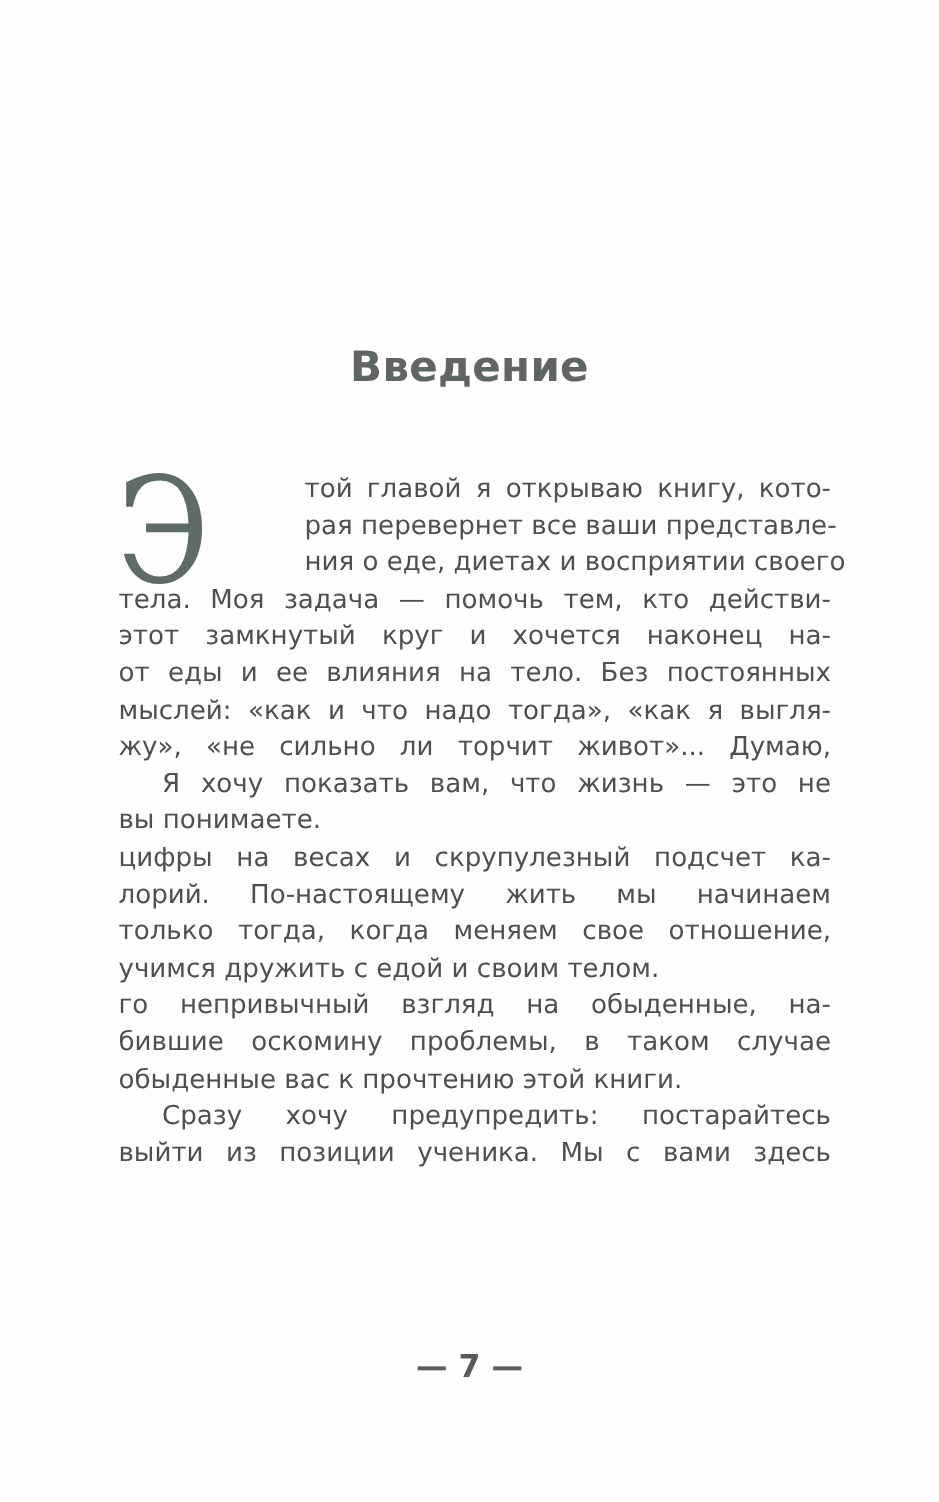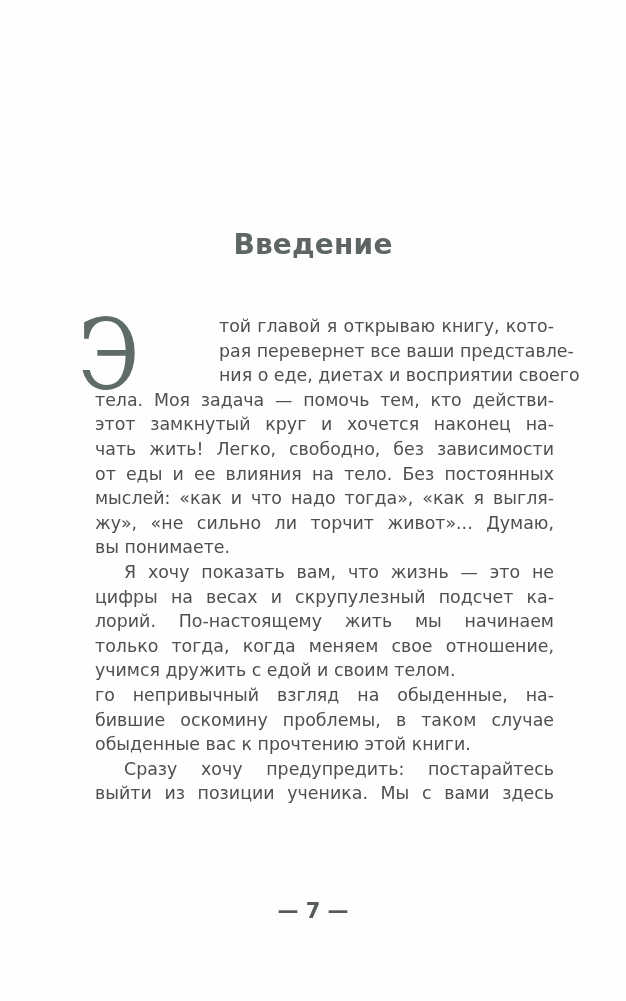--- a/index.html
+++ b/index.html
@@ -10,21 +10,20 @@
       text-align: center; font-family: "DejaVu Sans", sans-serif; font-weight: bold;
       font-size: 28px; color: #5d6663; letter-spacing: 0.2px;
     }
     .body-text {
       position: absolute; left: 79px; top: 314px; width: 475px;
       color: #4f4f4f; font-size: 17.4px; line-height: 24.6px;
     }
     .line {
       display: block; white-space: nowrap; text-align: justify; text-align-last: justify;
       height: 24.6px;
-      margin-left: 16px;
     }
     .line.last { text-align-last: left; }
     .line.indent { padding-left: 29px; }
     .line.dc { padding-left: 124px; }
     .dropcap {
       position: absolute; left: -1px; top: 0px; font-family: "DejaVu Serif", serif;
       font-size: 98px; line-height: 82px; color: #5e6b66; font-weight: normal;
       transform: scaleX(0.82); transform-origin: left top;
     }
     .page-number {
@@ -39,26 +38,25 @@
   <div class="title">Введение</div>
 
   <div class="body-text">
     <span class="dropcap">Э</span>
     <div id="lines">
         <span class="line dc">той главой я открываю книгу, кото-</span>
         <span class="line dc">рая перевернет все ваши представле-</span>
         <span class="line dc">ния о еде, диетах и восприятии своего</span>
         <span class="line">тела. Моя задача — помочь тем, кто действи-</span>
         <span class="line">этот замкнутый круг и хочется наконец на-</span>
-        <span class="line">чать жить! Легко, свободно, без зависимости</span>
         <span class="line">от еды и ее влияния на тело. Без постоянных</span>
         <span class="line">мыслей: «как и что надо тогда», «как я выгля-</span>
         <span class="line">жу», «не сильно ли торчит живот»... Думаю,</span>
+        <span class="line indent">Я хочу показать вам, что жизнь — это не</span>
         <span class="line last">вы понимаете.</span>
-        <span class="line indent">Я хочу показать вам, что жизнь — это не</span>
         <span class="line">цифры на весах и скрупулезный подсчет ка-</span>
         <span class="line">лорий. По-настоящему жить мы начинаем</span>
         <span class="line">только тогда, когда меняем свое отношение,</span>
         <span class="line last">учимся дружить с едой и своим телом.</span>
         <span class="line">го непривычный взгляд на обыденные, на-</span>
         <span class="line">бившие оскомину проблемы, в таком случае</span>
         <span class="line last">обыденные вас к прочтению этой книги.</span>
         <span class="line indent">Сразу хочу предупредить: постарайтесь</span>
         <span class="line">выйти из позиции ученика. Мы с вами здесь</span>
       </div>

